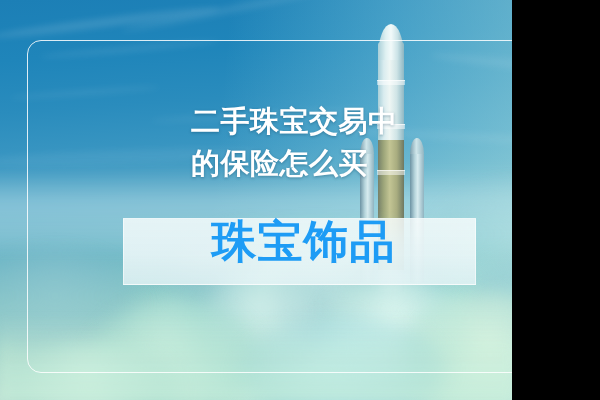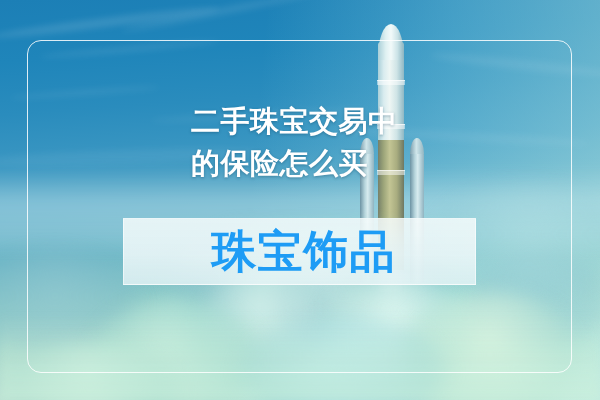--- a/index.html
+++ b/index.html
@@ -2,21 +2,21 @@
 <html><head>
 <meta charset="utf-8">
 <style>
   html, body {
     margin: 0;
     padding: 0;
     background: #000;
   }
   #stage {
     position: relative;
-    width: 600px;
+    width: 512px;
     height: 400px;
     overflow: hidden;
     font-family: "Liberation Sans", "DejaVu Sans", sans-serif;
   }
 
   
   #bg-photo {
     position: absolute;
     inset: 0;
     background:
@@ -165,21 +165,21 @@
 
   
   #banner {
     position: absolute;
     left: 123px; top: 218px;
     width: 353px; height: 67px;
     background: linear-gradient(180deg, rgba(247,252,252,.84) 0%, rgba(240,249,250,.86) 55%, rgba(233,246,248,.78) 100%);
     border: 1px solid rgba(255,255,255,.55);
     box-sizing: border-box;
     display: flex;
-    align-items: center;
+    align-items: flex-start;
     justify-content: center;
     padding-left: 8px;
   }
   #banner-label {
     color: #1e9cf5;
     font-size: 45px;
     font-weight: bold;
     line-height: 1;
     letter-spacing: 1px;
   }

